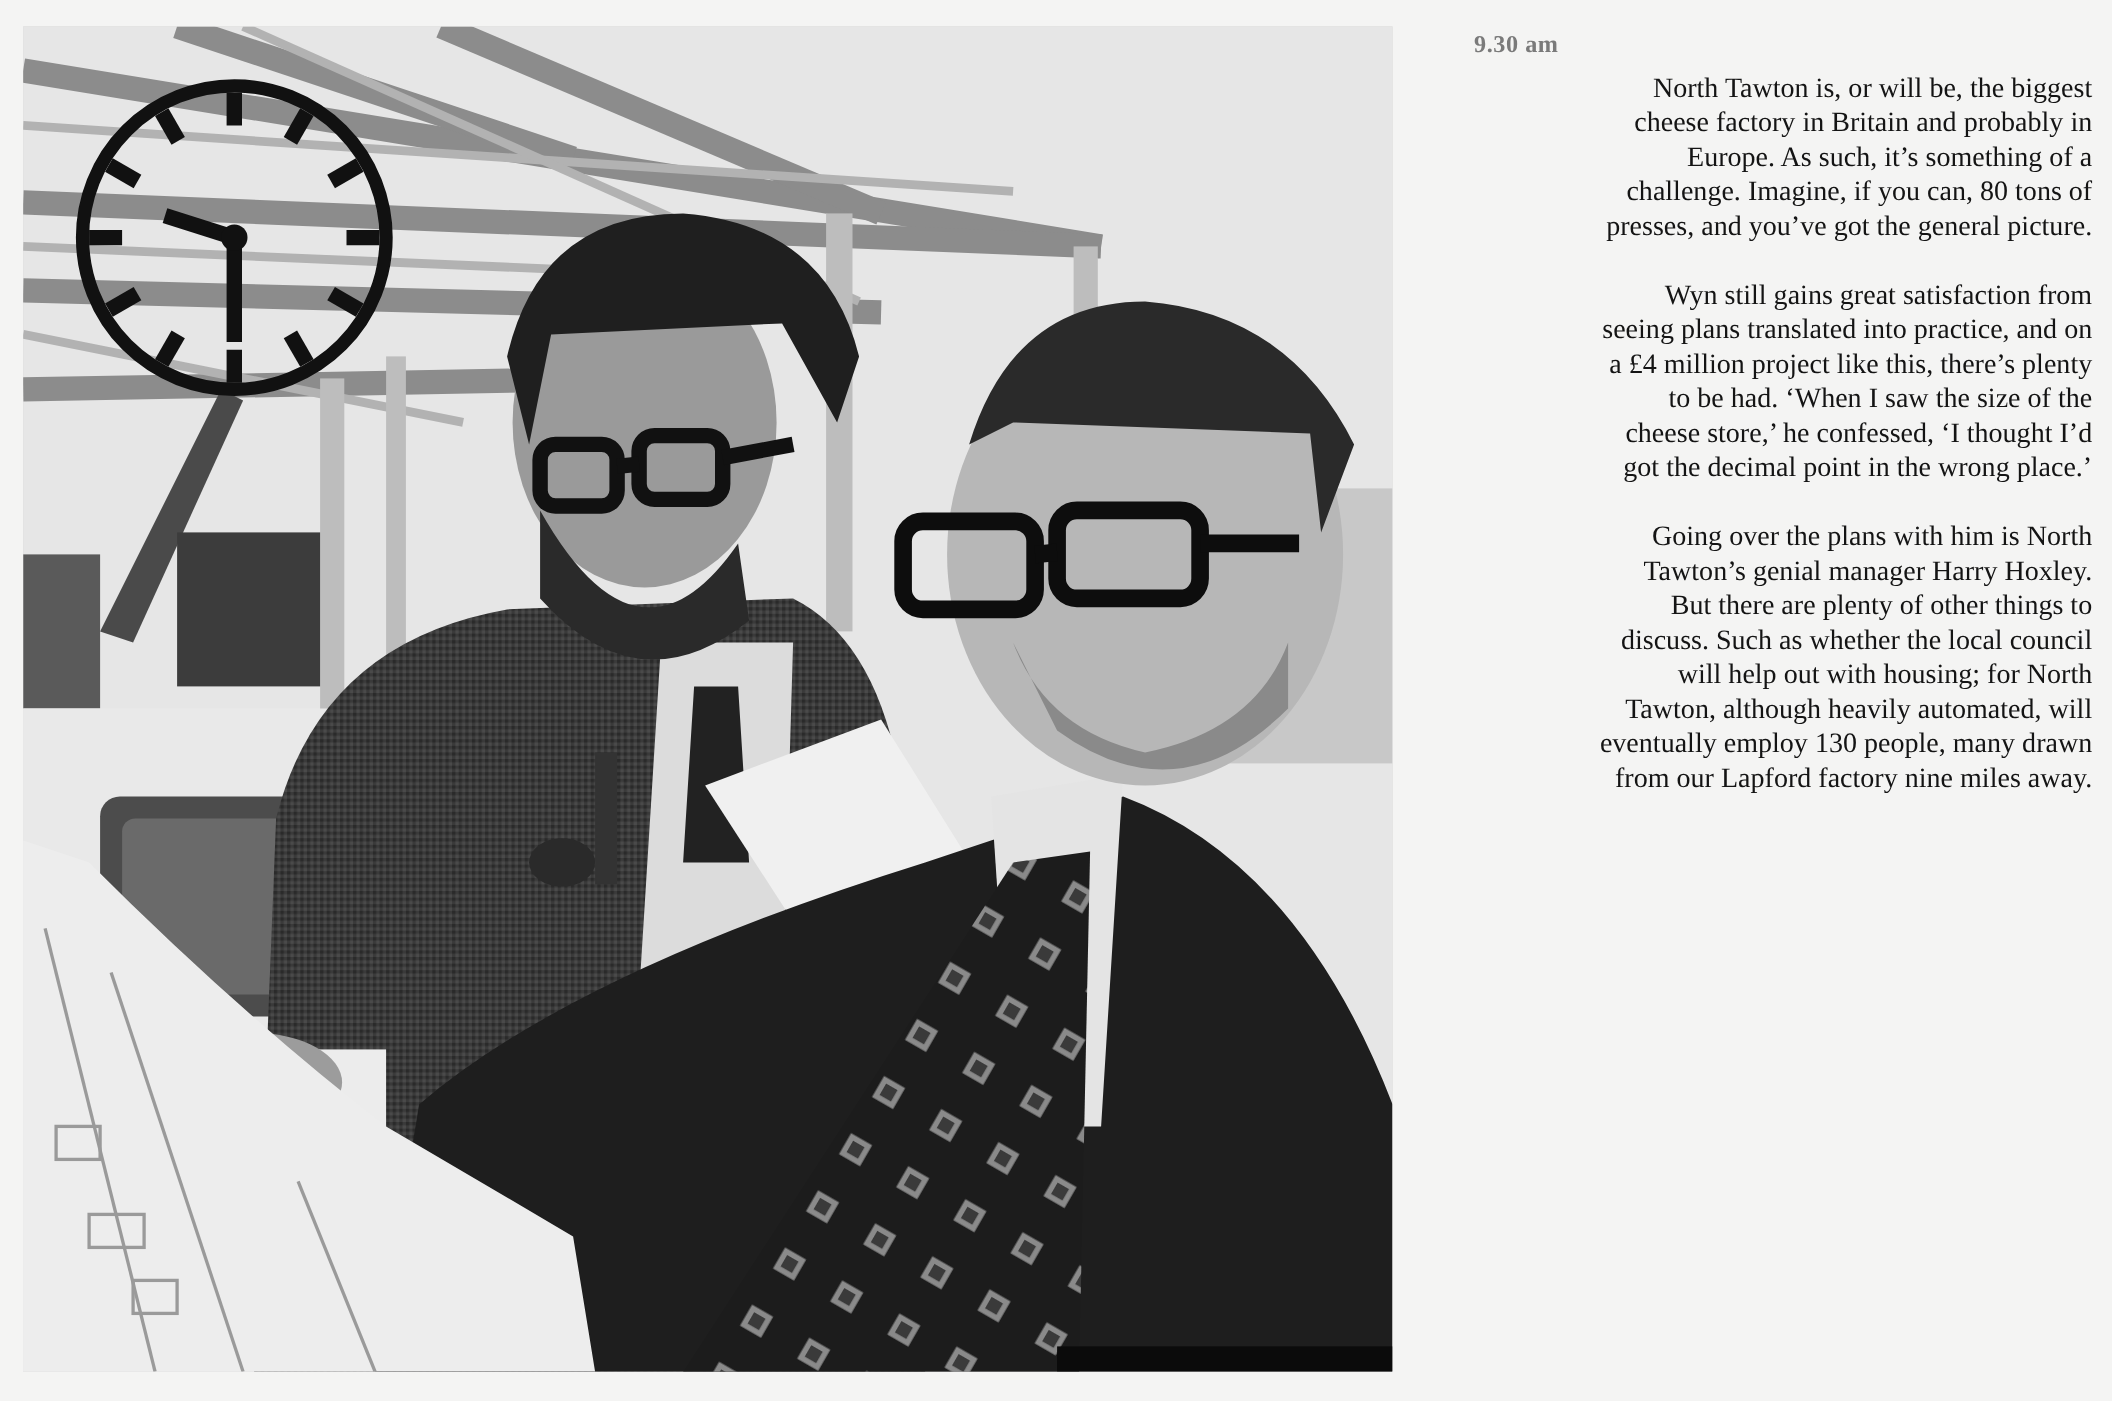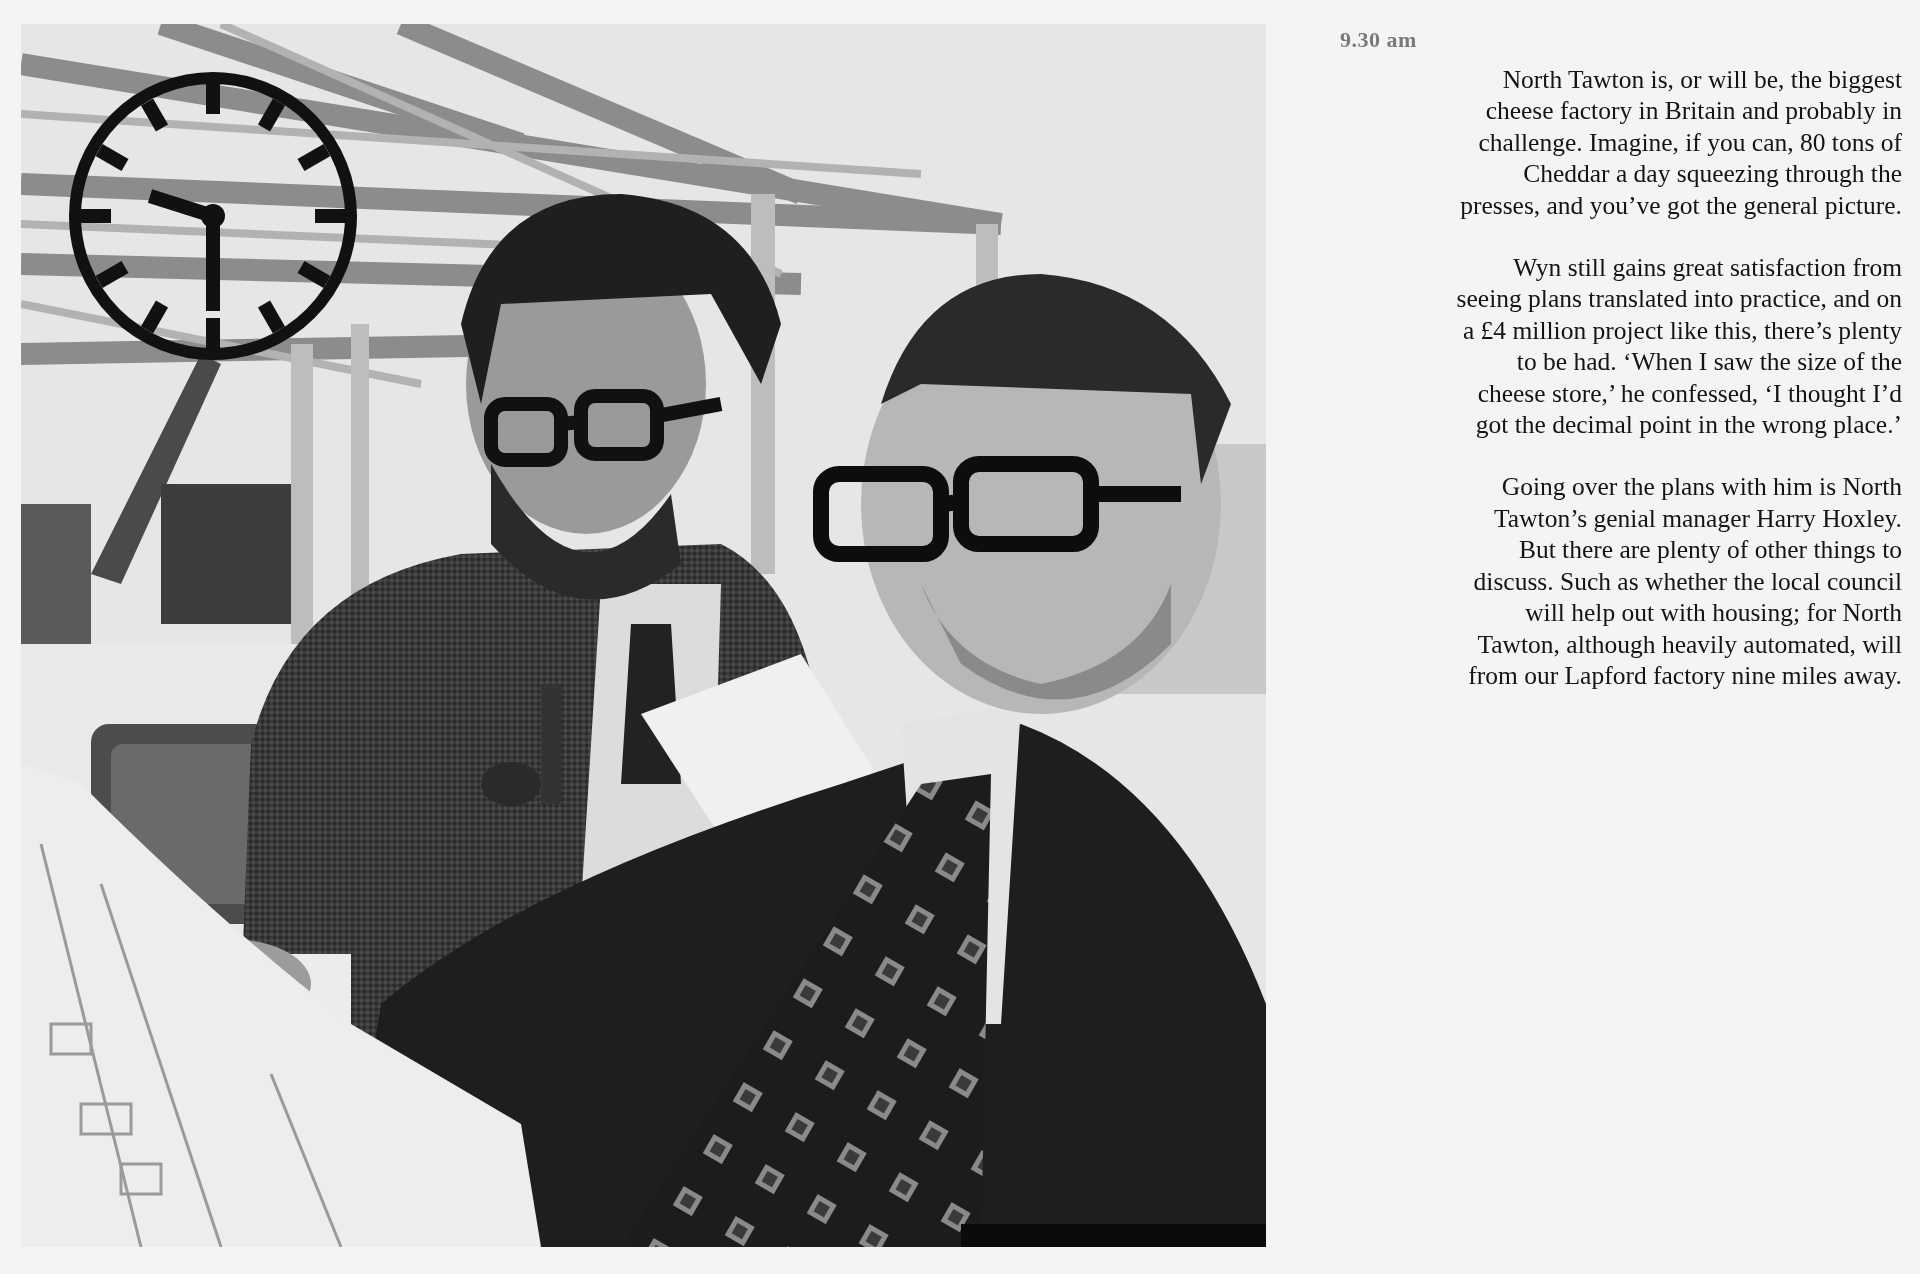--- a/index.html
+++ b/index.html
@@ -155,37 +155,38 @@
       <circle cx="150" cy="150" r="12" fill="#111"></circle>
     </svg>
   </div>
 
   <div class="caption-block">
     <div class="time-heading">9.30 am</div>
 
     <div class="para">
       <span>North Tawton is, or will be, the biggest</span>
       <span>cheese factory in Britain and probably in</span>
+      <span>Europe. As such, it’s something of a</span>
       <span>challenge. Imagine, if you can, 80 tons of</span>
-      <span>Cheddar a day squeezing through the</span>
       <span>presses, and you’ve got the general picture.</span>
     </div>
 
     <div class="para">
       <span>Wyn still gains great satisfaction from</span>
       <span>seeing plans translated into practice, and on</span>
       <span>a £4 million project like this, there’s plenty</span>
       <span>to be had. ‘When I saw the size of the</span>
       <span>cheese store,’ he confessed, ‘I thought I’d</span>
       <span>got the decimal point in the wrong place.’</span>
     </div>
 
     <div class="para">
       <span>Going over the plans with him is North</span>
       <span>Tawton’s genial manager Harry Hoxley.</span>
       <span>But there are plenty of other things to</span>
       <span>discuss. Such as whether the local council</span>
       <span>will help out with housing; for North</span>
       <span>Tawton, although heavily automated, will</span>
+      <span>eventually employ 130 people, many drawn</span>
       <span>from our Lapford factory nine miles away.</span>
     </div>
   </div>
 </div>
 
 </body></html>

